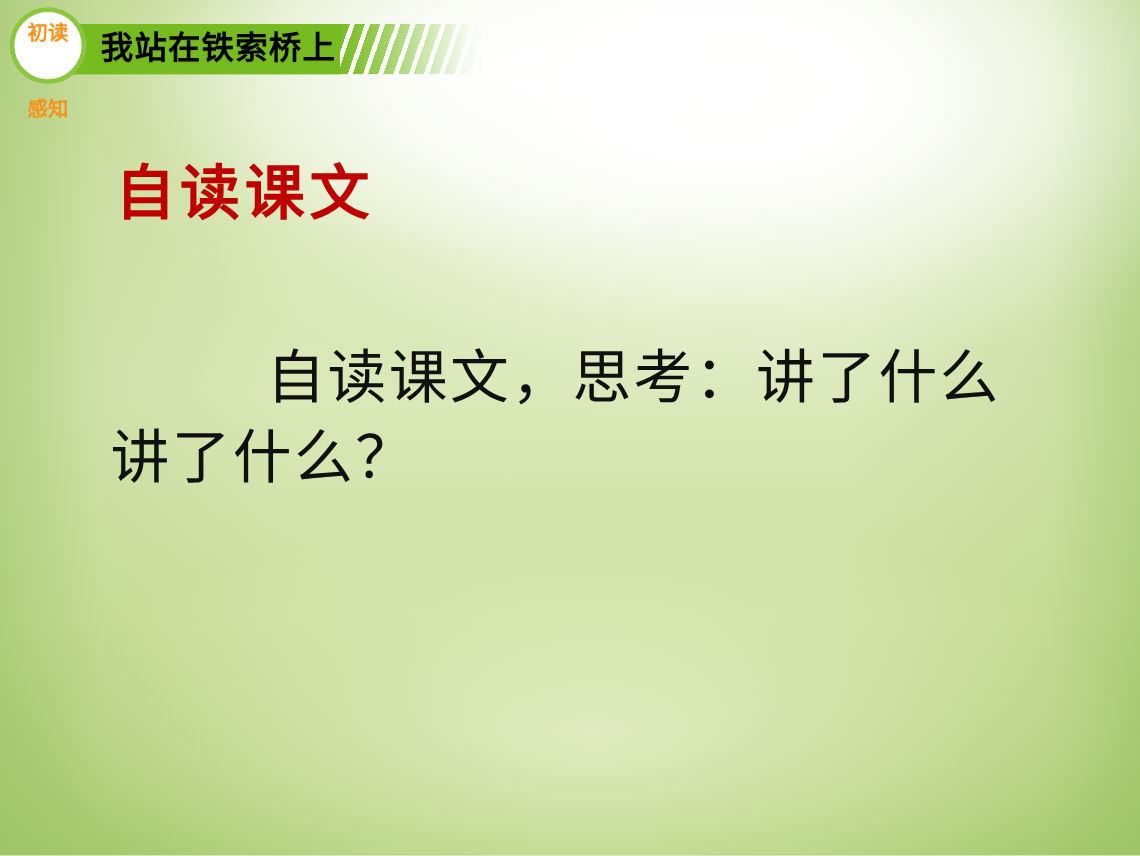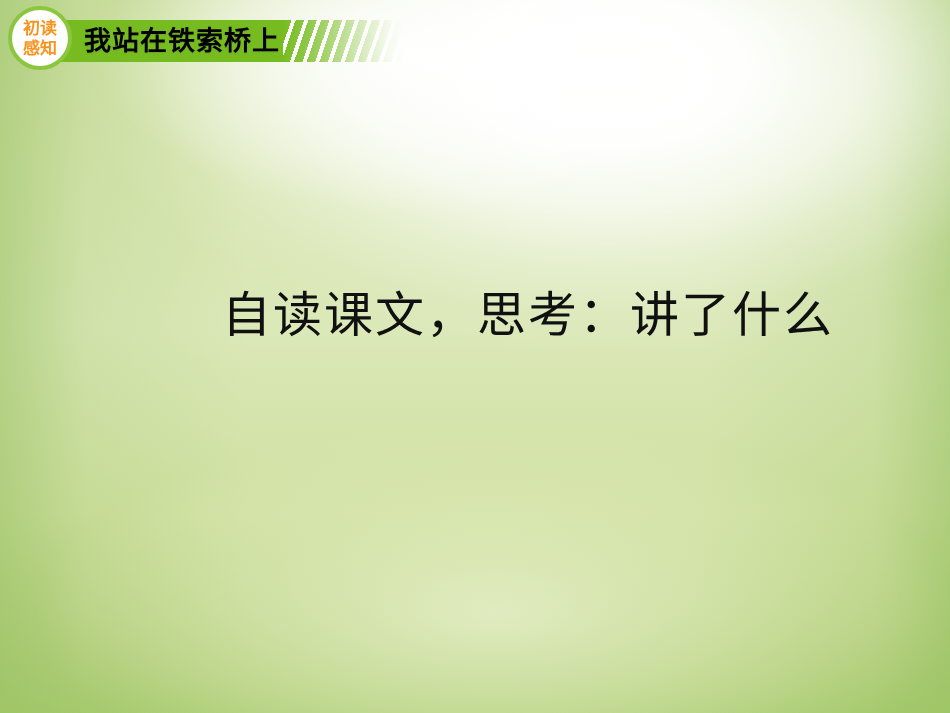--- a/index.html
+++ b/index.html
@@ -171,20 +171,21 @@
     line-height: 1;
   }
 
   .badge-line {
     font-family: "DejaVu Sans", "Liberation Sans", sans-serif;
     font-size: 17px;
     font-weight: 700;
     color: #f7941e;
     letter-spacing: 0px;
     white-space: nowrap;
+    margin-top: 44px;
   }
   .badge-line.top { margin-bottom: 3px; }
 
   
   .heading {
     position: absolute;
     left: 96px;
     top: 130px;
     font-family: "DejaVu Serif", "Liberation Serif", serif;
     font-size: 50px;
@@ -236,18 +237,20 @@
 
     <div class="banner-title">我站在铁索桥上</div>
 
     <div class="badge">
       <span class="badge-line top">初读</span>
       <span class="badge-line bottom">感知</span>
     </div>
 
   </div>
 
+  <div class="heading">自读课文</div>
 
   <div class="body-text">
     <span class="indent-line">自读课文，思考：讲了什么</span>
+    <span class="flush-line">讲了什么？</span>
   </div>
 
 </div>
 
 </body></html>

